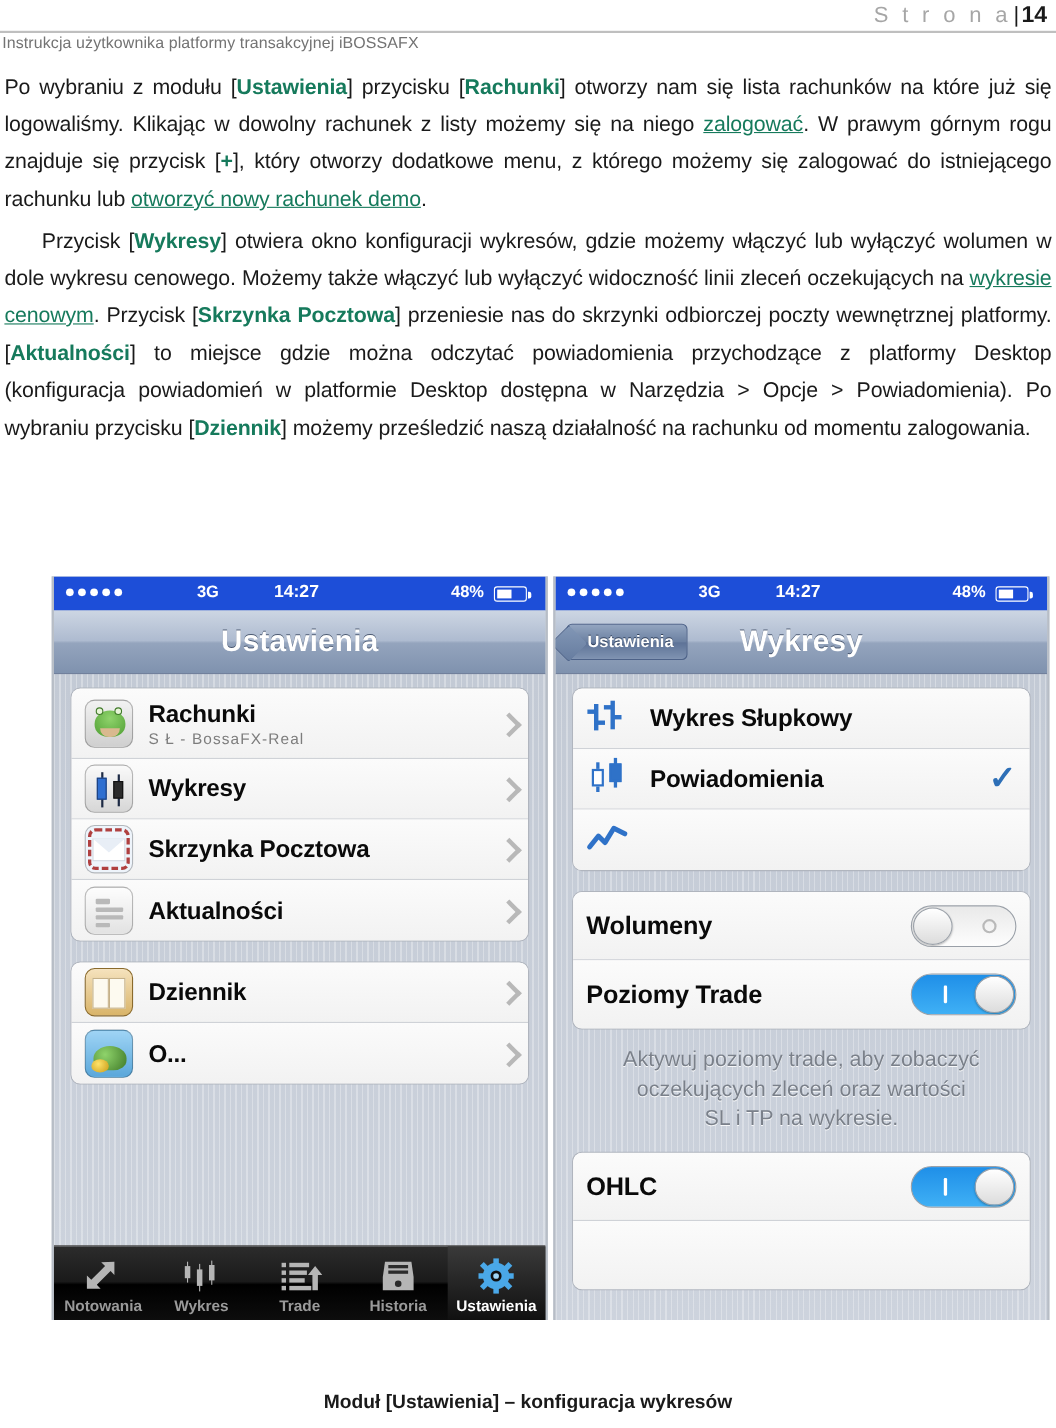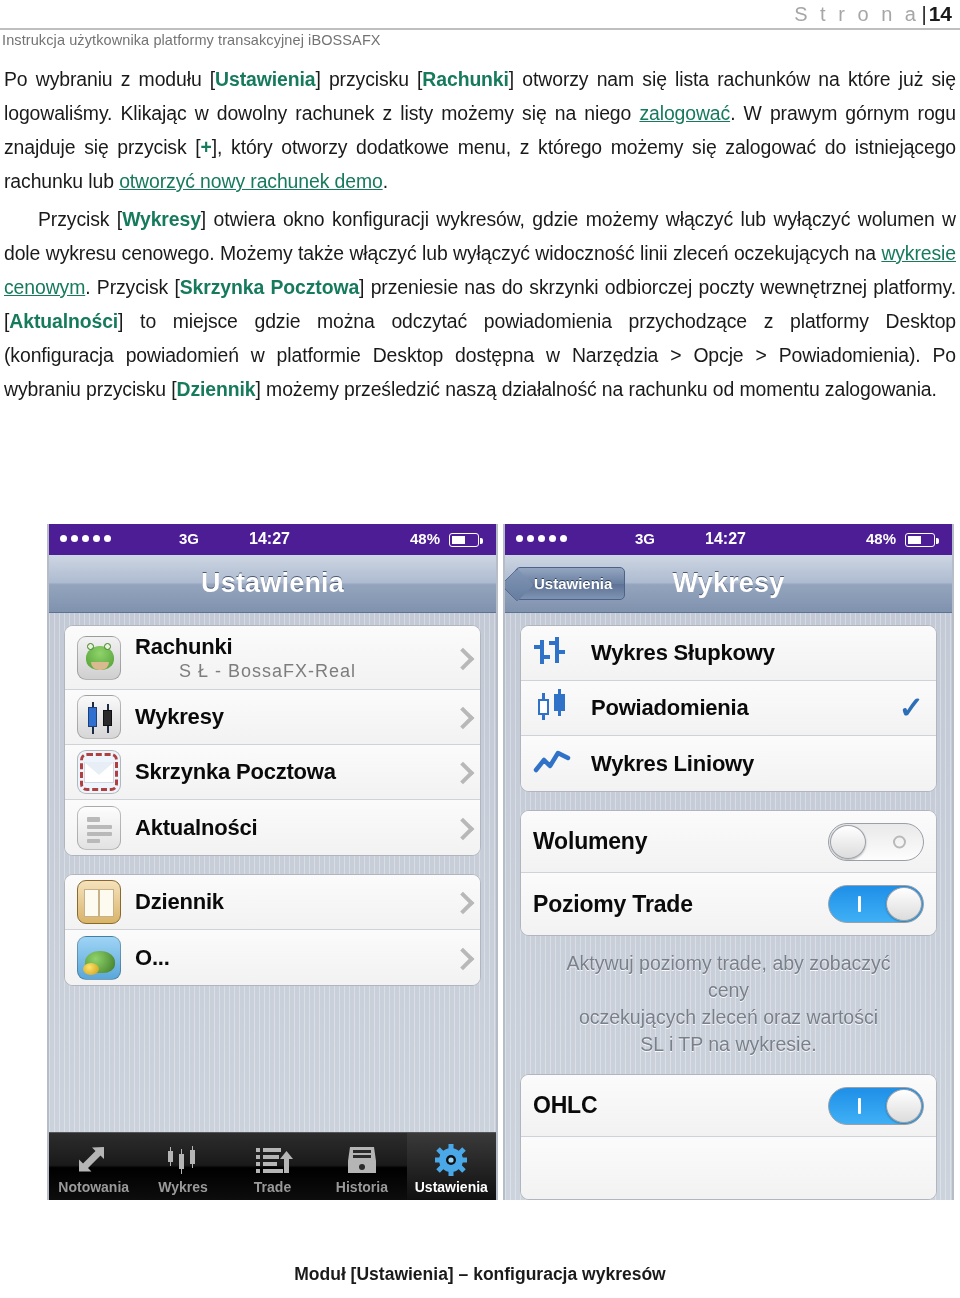--- a/index.html
+++ b/index.html
@@ -49,21 +49,21 @@
   .phone {
     position:absolute; top:0; width:451px; height:676px;
     overflow:hidden; background:#c9cfd8;
     border-left:2px solid #b7bdc6; border-right:2px solid #b7bdc6;
   }
   .phone.left  { left:47px; }
   .phone.right { left:503px; }
 
   
   .statusbar {
-    position:relative; height:31px; background:#4c1d95;
+    position:relative; height:31px; background:#1d4ed8;
     display:flex; align-items:center; color:#fff;
     font-size:15px; font-weight:bold;
   }
   .sb-dots { position:absolute; left:11px; top:11px; display:flex; gap:4px; }
   .sb-dots i { width:7px; height:7px; border-radius:50%; background:#fff; display:block; }
   .sb-carrier { position:absolute; left:130px; top:6px; font-size:15px; }
   .sb-time { position:absolute; left:200px; top:6px; font-size:16px; }
   .sb-batt-txt { position:absolute; right:56px; top:6px; font-size:15px; }
   .sb-batt {
     position:absolute; right:17px; top:9px; width:30px; height:14px;
@@ -122,21 +122,21 @@
   .row {
     position:relative; display:flex; align-items:center;
     min-height:55px; padding:0 12px;
     border-bottom:1px solid #cfd2d7;
     background:linear-gradient(to bottom,#fbfbfb,#f2f2f2);
   }
   .row:last-child { border-bottom:none; }
   .row .ico { width:44px; height:44px; flex:0 0 44px; margin-right:14px; position:relative; }
   .row .txts { flex:1 1 auto; min-width:0; }
   .row .title { font-size:22px; font-weight:bold; color:#0a0a0a; letter-spacing:-.2px; }
-  .row .sub { font-size:18px; color:#7d7d7d; margin-top:1px; letter-spacing:1px;margin-left:44px;}
+  .row .sub { font-size:14px; color:#7d7d7d; margin-top:1px; letter-spacing:1px;}
   .chev {
     flex:0 0 auto; width:13px; height:22px; position:relative; margin-left:6px;
   }
   .chev::before{
     content:''; position:absolute; left:0; top:4px;
     width:12px; height:12px;
     border-top:4px solid #b8b8b8; border-right:4px solid #b8b8b8;
     transform:rotate(45deg);
   }
   .row.tall { min-height:64px; }
@@ -536,23 +536,20 @@
           </div>
 
           <div class="row">
             <div class="ico">
               <div class="glyph g-line">
                 <svg width="40" height="40" viewBox="0 0 40 40">
                   <polyline points="3,28 11,18 17,24 25,11 35,16" fill="none" stroke="#2f72c8" stroke-width="4.5" stroke-linejoin="round" stroke-linecap="round"></polyline>
                 </svg>
               </div>
             </div>
-            <div class="txts">
-              <div class="title">Wykres Liniowy</div>
-            </div>
           </div>
 
         </div>
 
         <div class="group">
           <div class="row sw-row">
             <div class="txts">
               <div class="title">Wolumeny</div>
             </div>
             <div class="sw off">
@@ -566,21 +563,20 @@
             </div>
             <div class="sw on">
               <div class="mark"></div>
               <div class="knob"></div>
             </div>
           </div>
         </div>
 
         <div class="group-note">
           <div>Aktywuj poziomy trade, aby zobaczyć</div>
-          <div>ceny</div>
           <div>oczekujących zleceń oraz wartości</div>
           <div>SL i TP na wykresie.</div>
         </div>
 
         <div class="group">
           <div class="row sw-row">
             <div class="txts">
               <div class="title">OHLC</div>
             </div>
             <div class="sw on">

